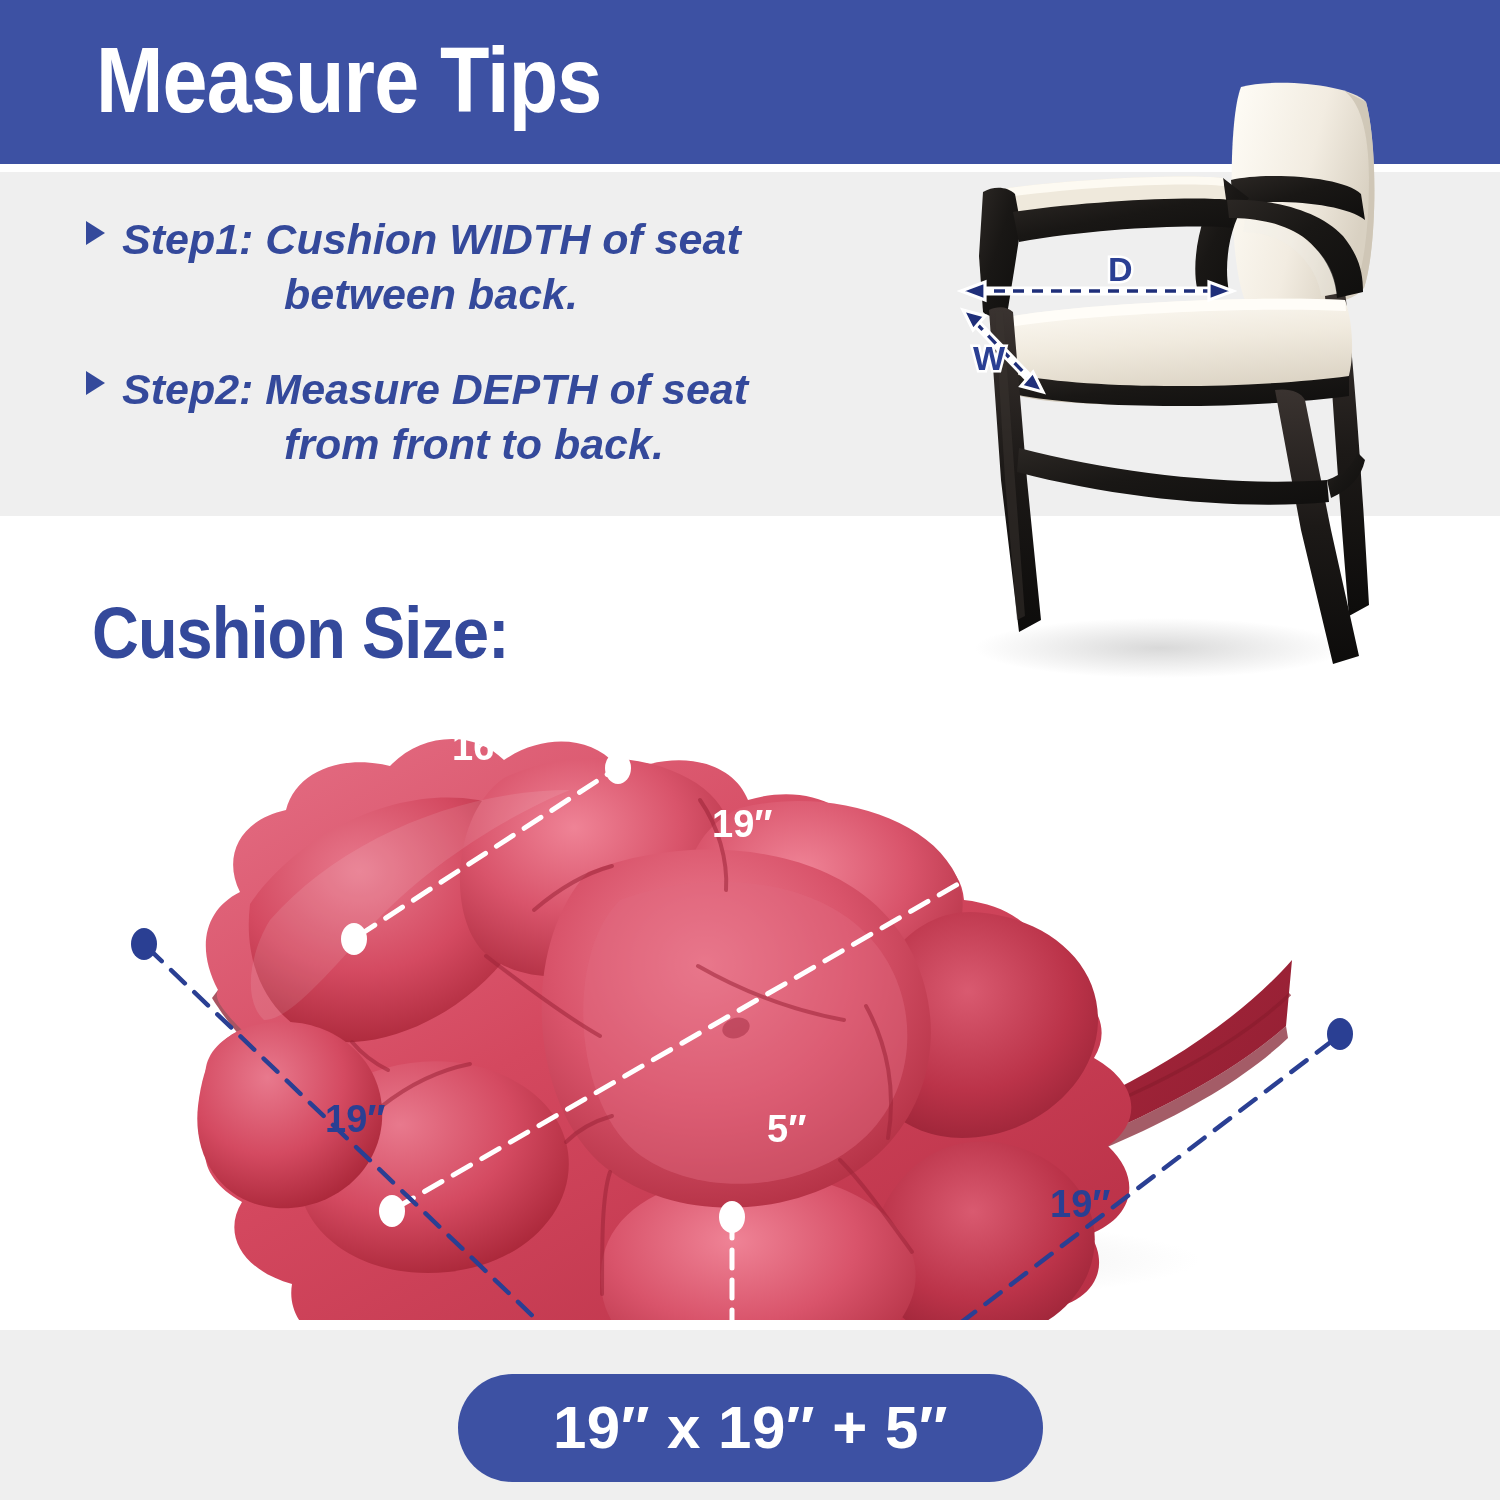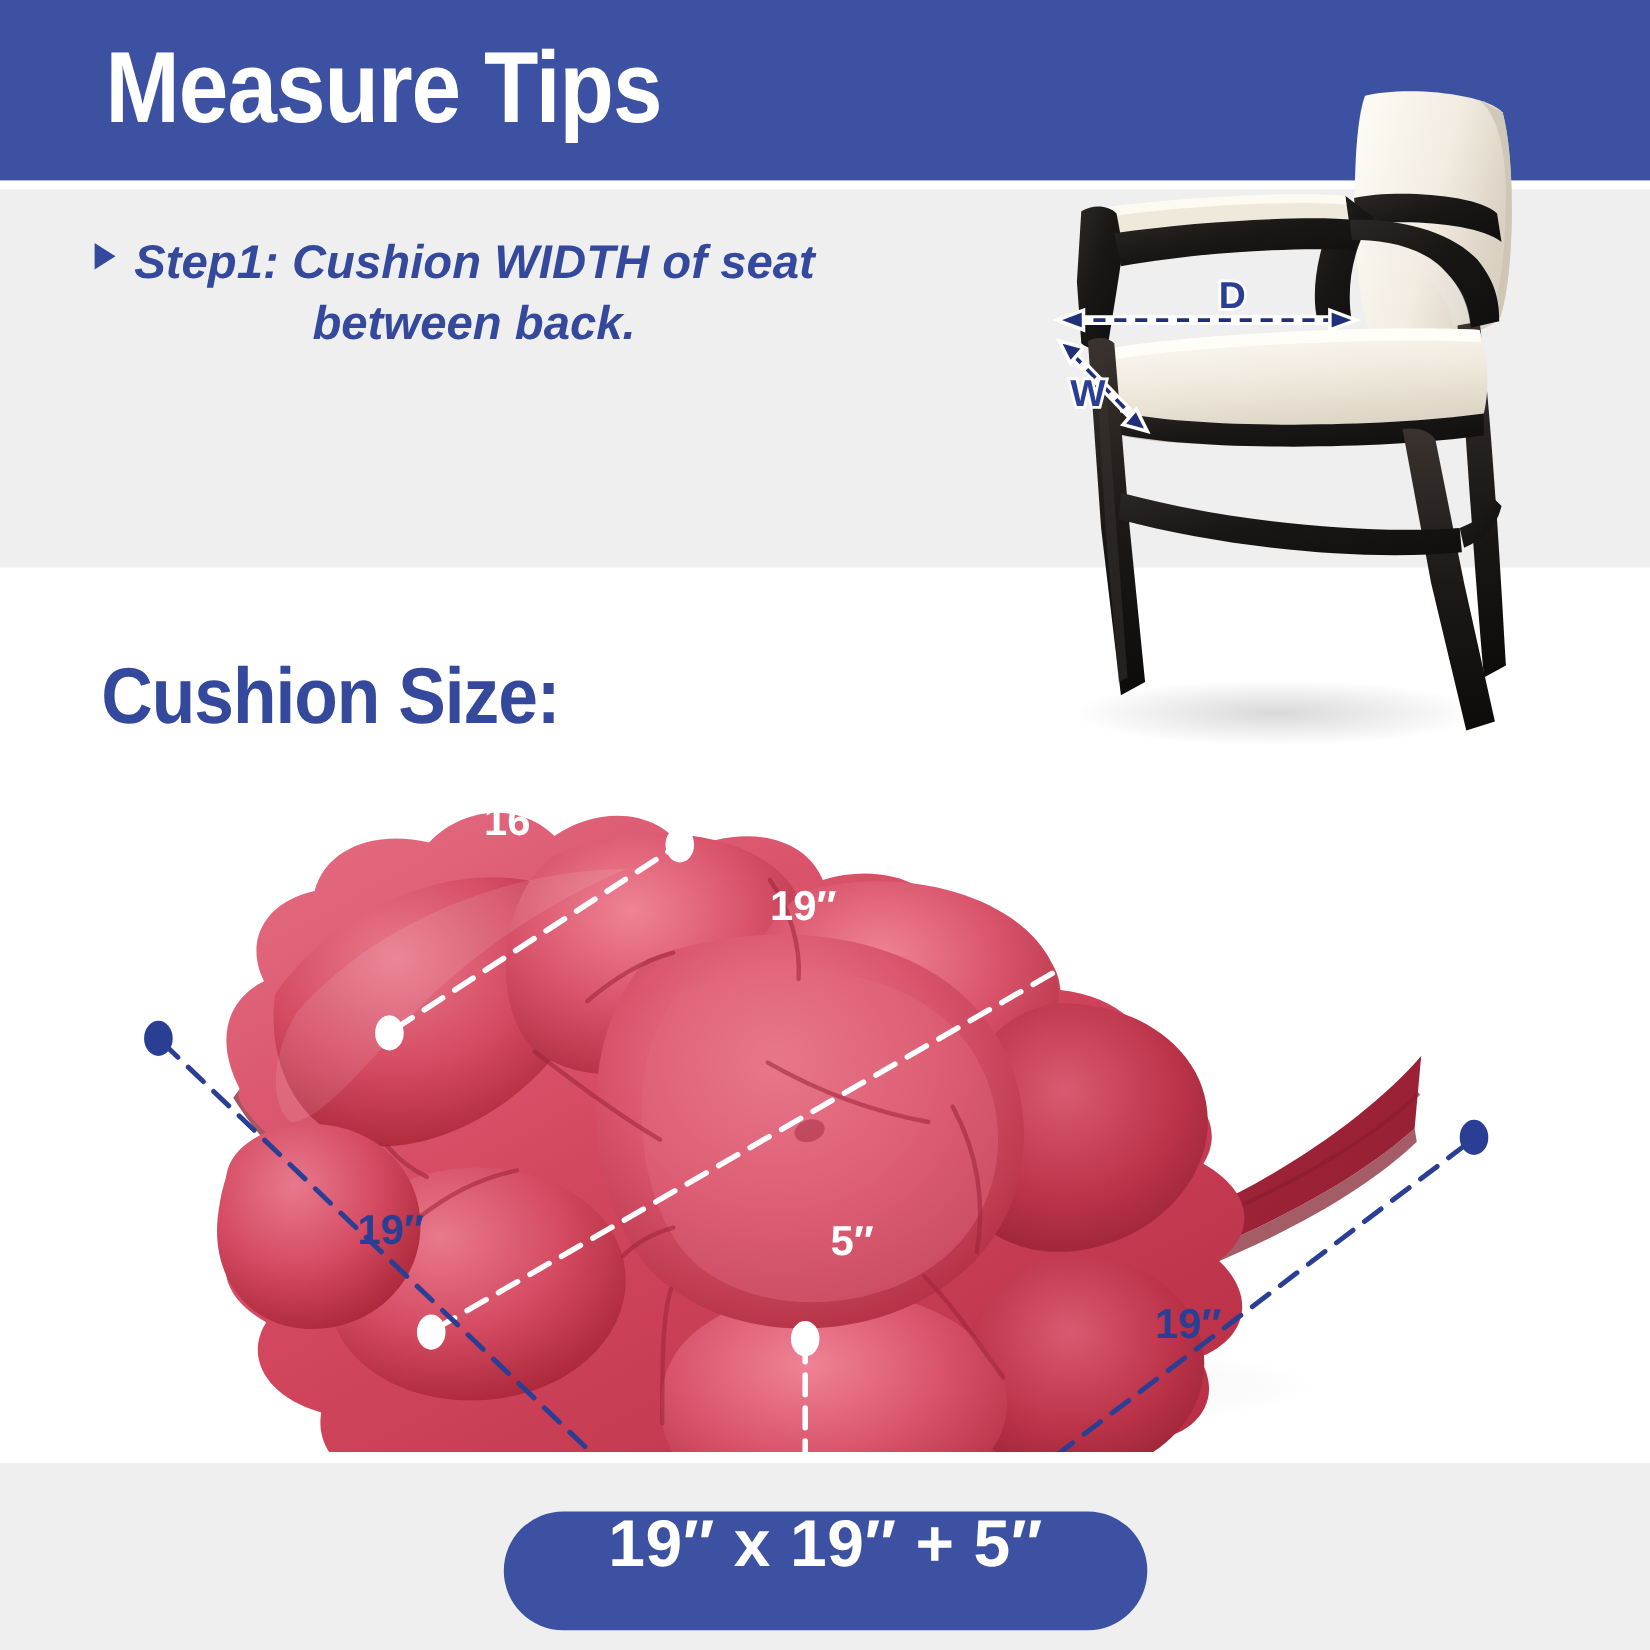--- a/index.html
+++ b/index.html
@@ -83,40 +83,40 @@
   }
   .cushion-stage{
     position:absolute;left:100px;top:660px;width:1320px;height:660px;
   }
   .cushion-svg{position:absolute;left:0;top:0;width:1320px;height:660px;}
 
   .dim-label{
     position:absolute;
     font-weight:bold;line-height:1;white-space:nowrap;
   }
-  .dim-white{color:#ffffff;font-size:38px;}
+  .dim-white{color:#ffffff;font-size:38px;margin-left:12px;}
   .dim-blue{color:#2a3f93;font-size:38px;}
 
   .lbl-16{left:340px;top:68px;}
   .lbl-19top{left:600px;top:145px;}
   .lbl-5{left:655px;top:450px;}
   .lbl-19left{left:225px;top:440px;}
   .lbl-19right{left:950px;top:525px;}
 
   
   .footer-band{
     position:absolute;left:0;top:1330px;width:1500px;height:170px;
     background:#efefef;
   }
   .badge{
     position:absolute;left:458px;top:1374px;
     width:585px;height:108px;
     background:#3d51a3;
     border-radius:56px;
-    display:flex;justify-content:center;
+    display:flex;align-items:center;justify-content:center;
   }
   .badge-text{
     color:#ffffff;font-size:60px;font-weight:bold;
     letter-spacing:0.5px;line-height:1;white-space:nowrap;
   }
 </style>
 </head>
 <body>
 
 <div class="page">
@@ -125,20 +125,25 @@
     <div class="header-title">Measure Tips</div>
   </div>
 
   <div class="tips-band"></div>
 
   <div class="steps">
     <div class="step">
       <span class="bullet"></span>
       <span class="l1">Step1: Cushion WIDTH of seat</span>
       <span class="l2">between back.</span>
+    </div>
+    <div class="step">
+      <span class="bullet"></span>
+      <span class="l1">Step2: Measure DEPTH of seat</span>
+      <span class="l2">from front to back.</span>
     </div>
   </div>
 
   <div class="chair-wrap">
     <svg class="chair-svg" viewBox="0 0 470 630">
       <defs>
         <linearGradient id="cush" x1="0" y1="0" x2="0.3" y2="1">
           <stop offset="0%" stop-color="#fffdf8"></stop>
           <stop offset="55%" stop-color="#f0eade"></stop>
           <stop offset="100%" stop-color="#ddd5c6"></stop>

